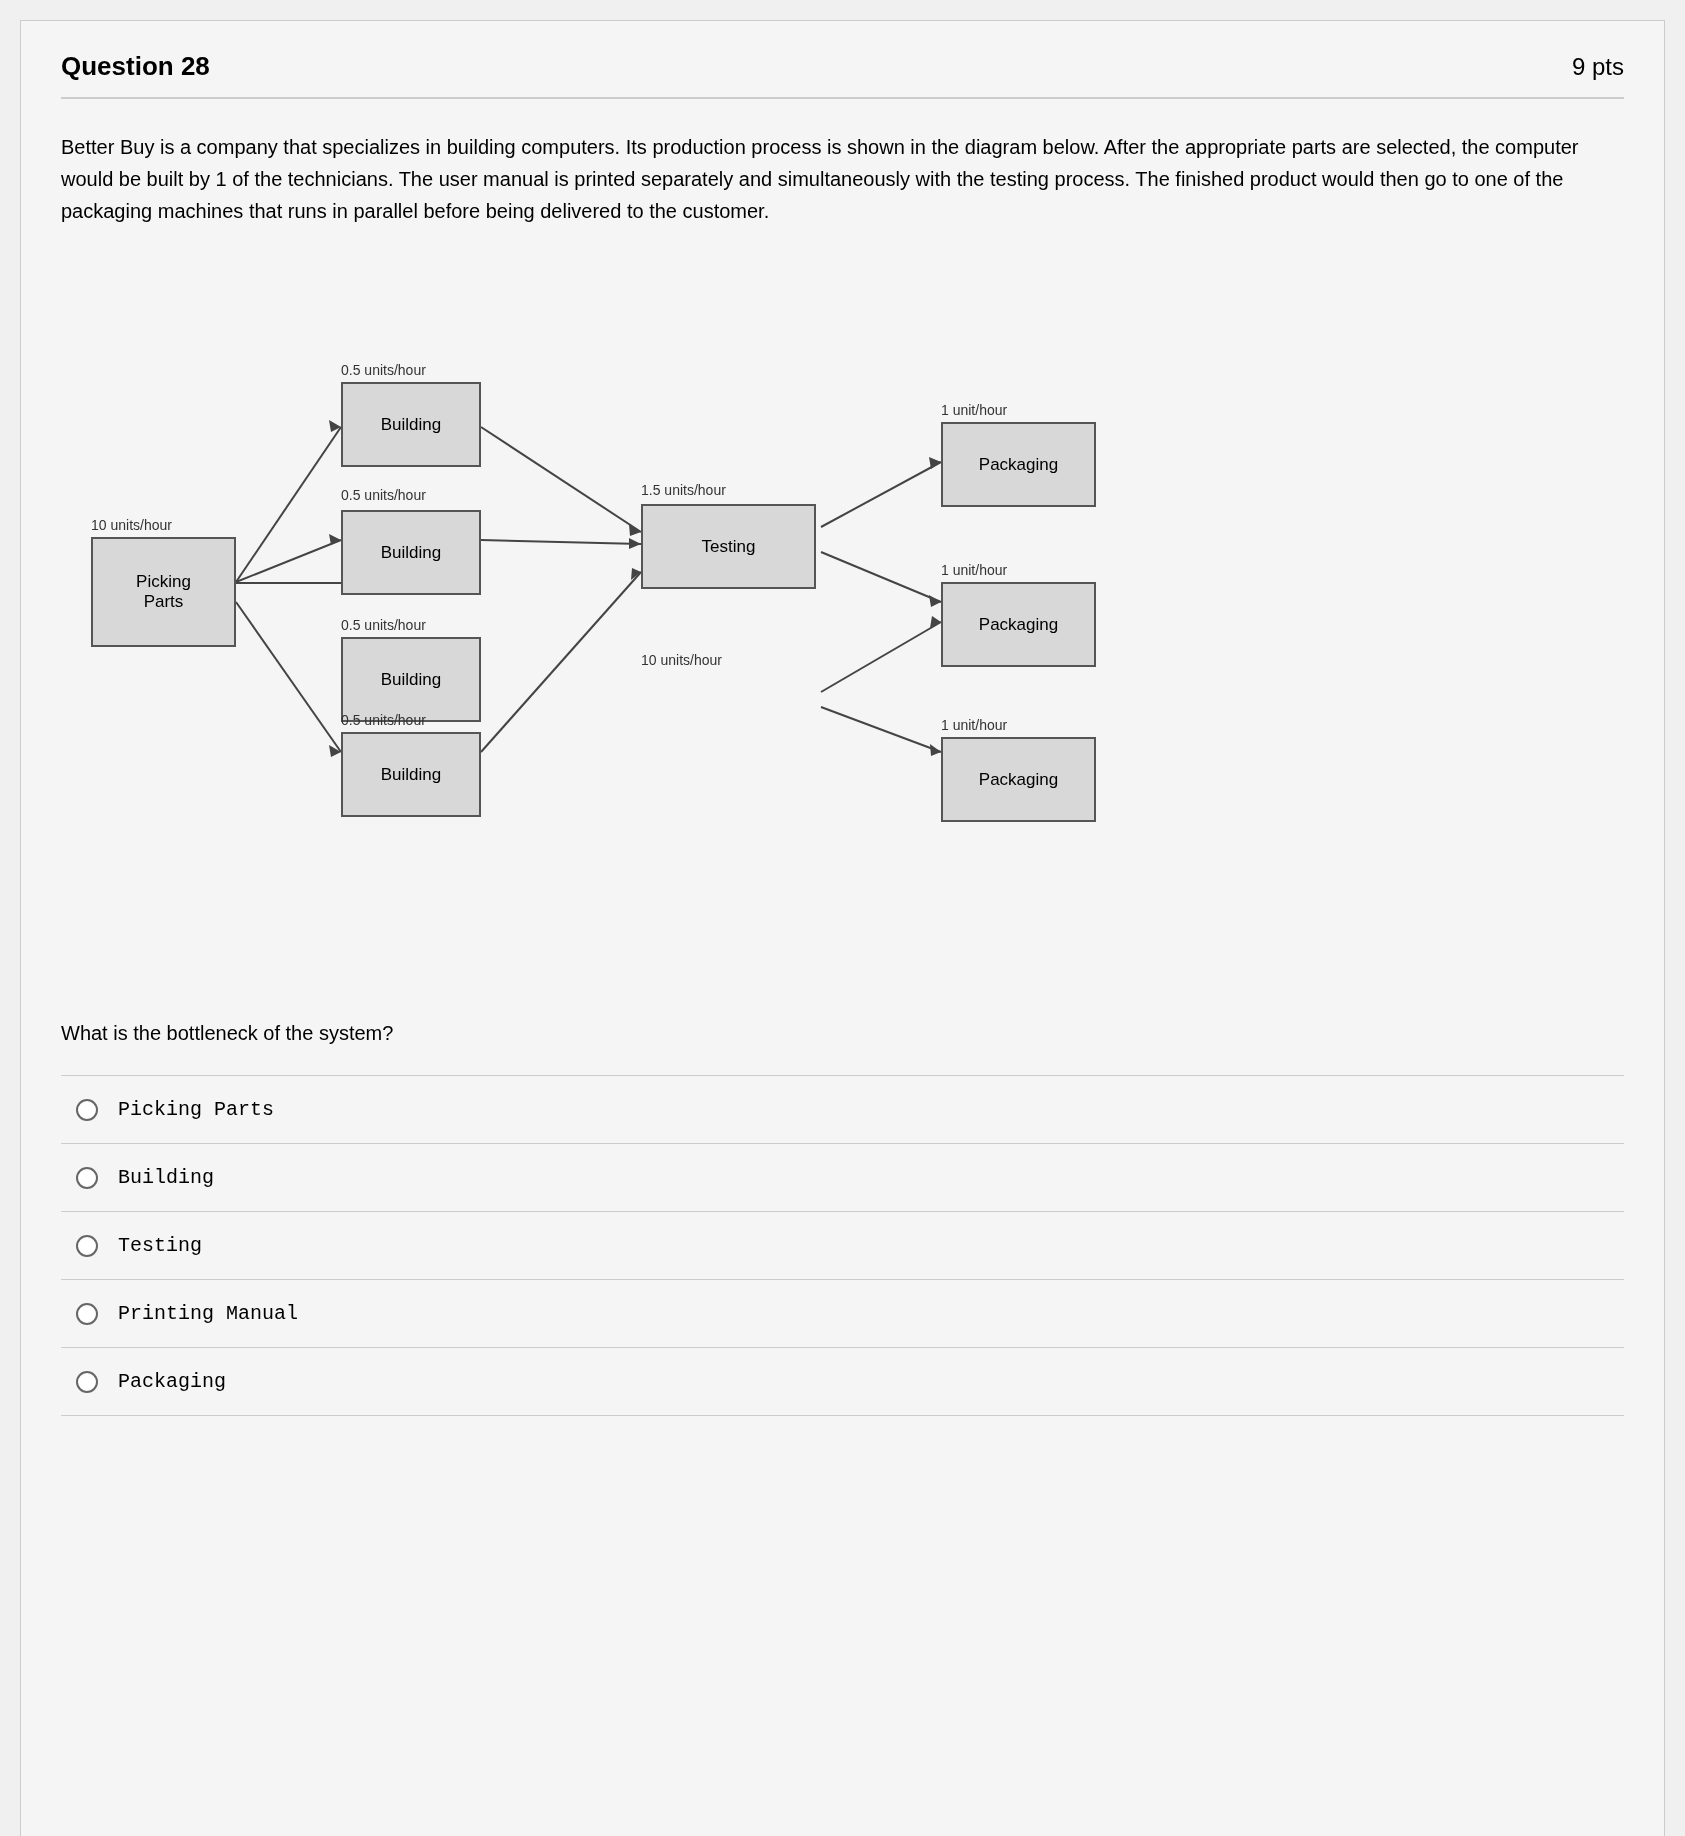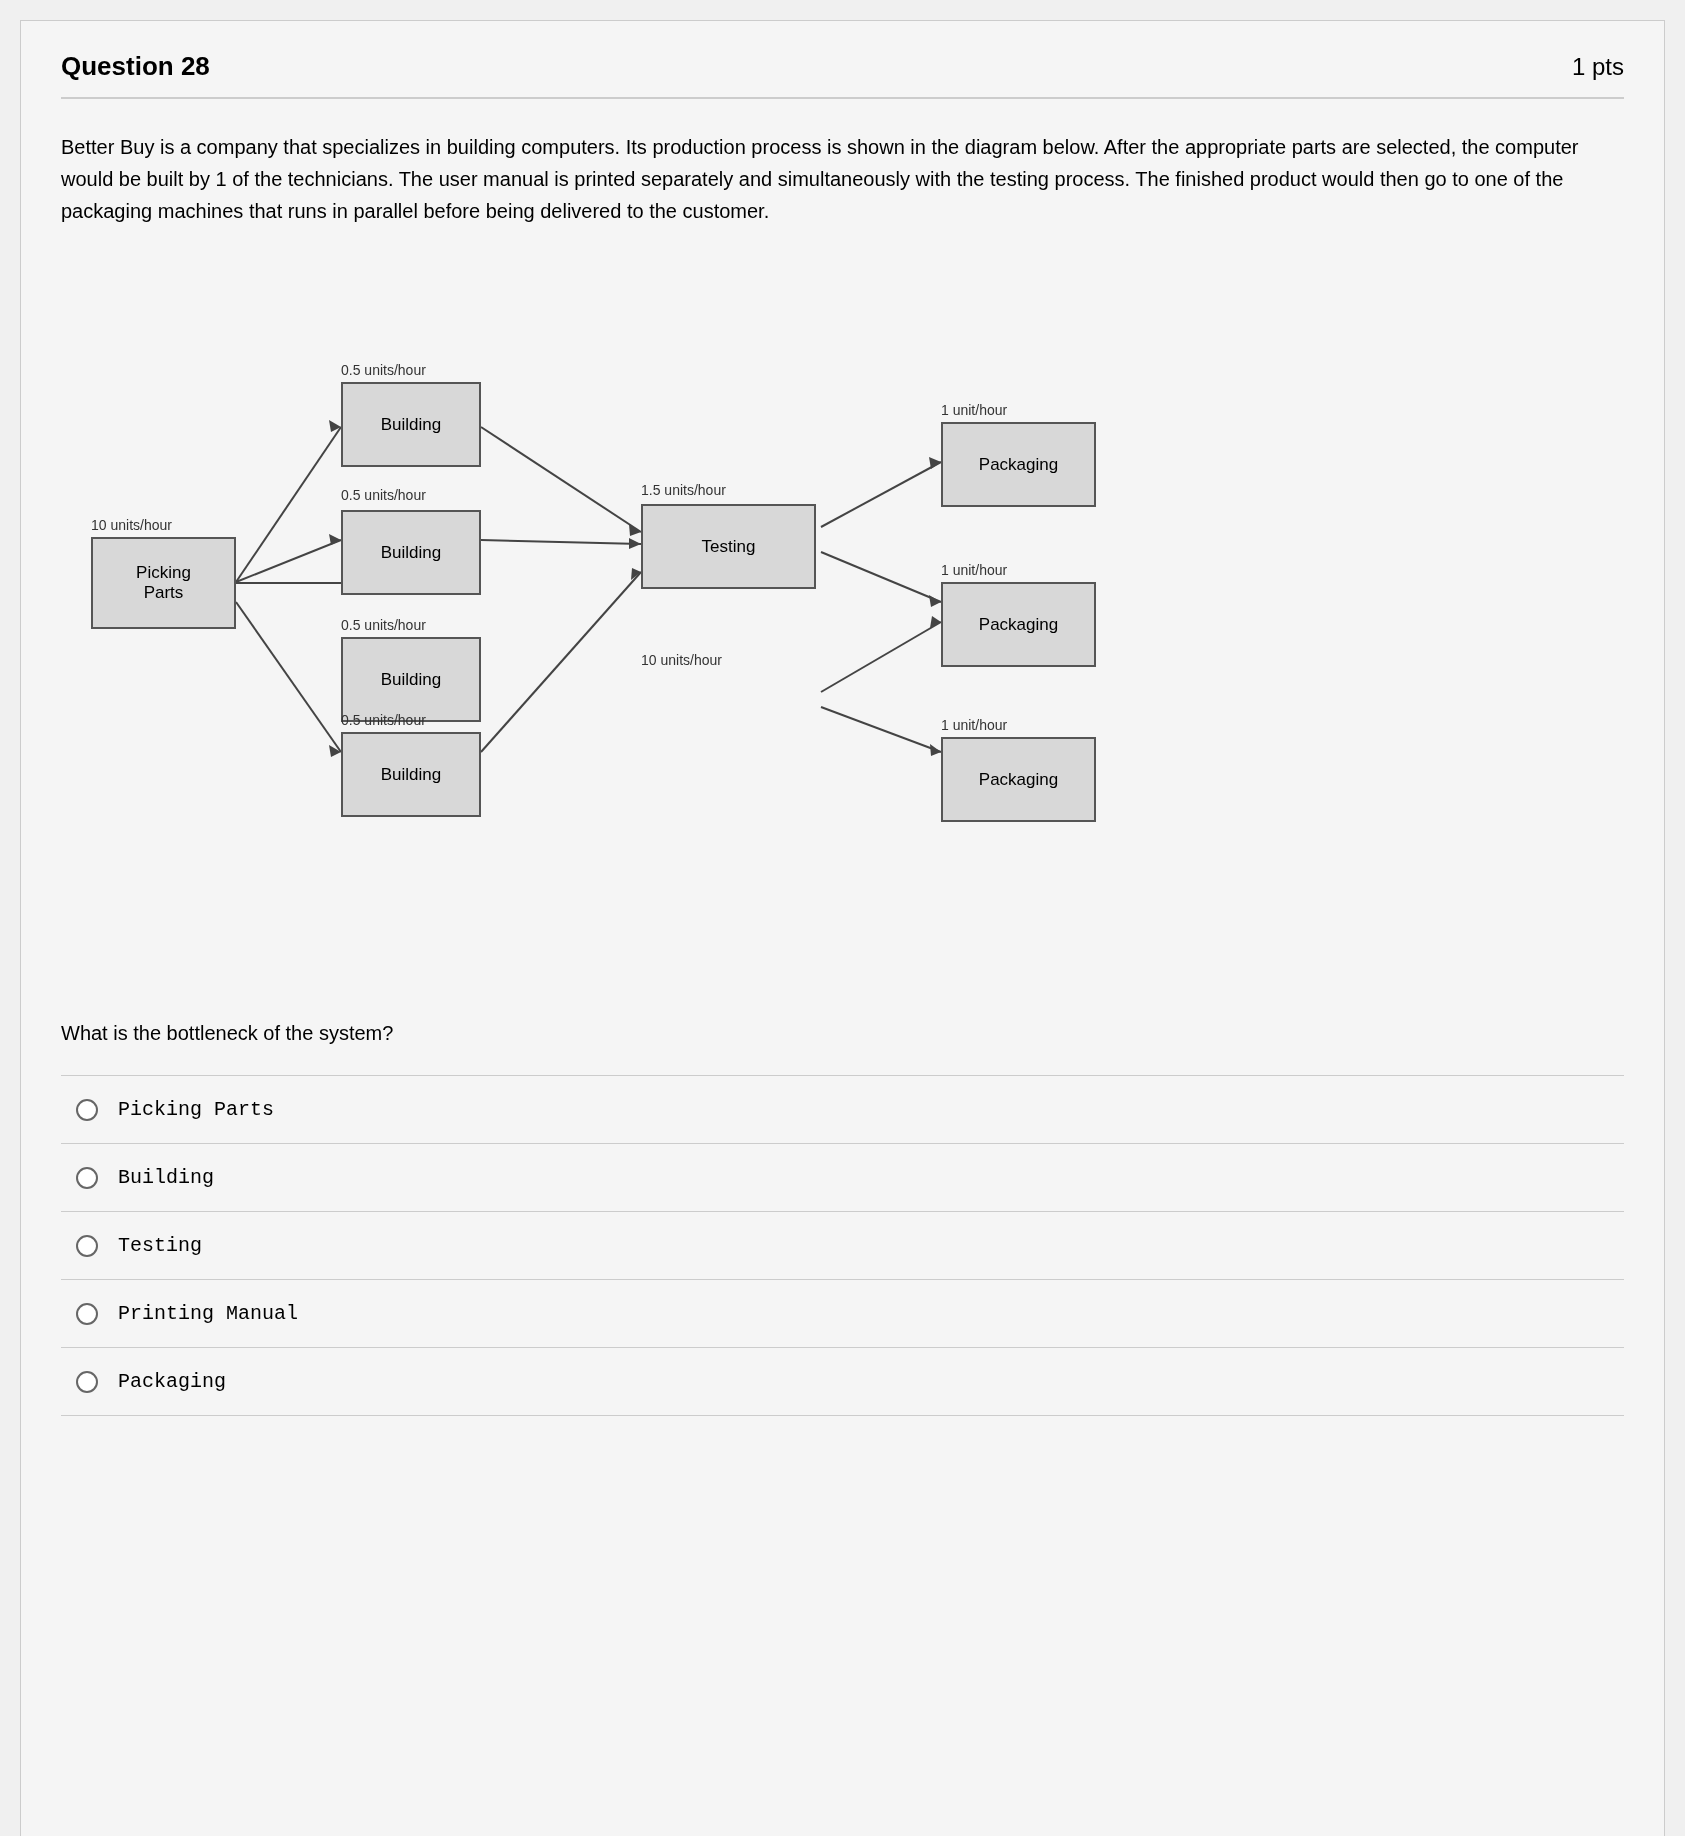--- a/index.html
+++ b/index.html
@@ -129,21 +129,21 @@
       background: white;
     }
   </style>
 </head>
 <body>
 
 <div class="page">
 
   <div class="question-header">
     <span class="question-title">Question 28</span>
-    <span class="question-pts">1 pts</span>
+    <span class="question-pts">9 pts</span>
   </div>
 
   <p class="question-text">Better Buy is a company that specializes in building computers. Its production process is shown in the diagram below. After the appropriate parts are selected, the computer would be built by 1 of the technicians. The user manual is printed separately and simultaneously with the testing process. The finished product would then go to one of the packaging machines that runs in parallel before being delivered to the customer.</p>
 
   <div class="diagram-container">
 
     <svg class="diagram-svg">
 
       <line x1="175" y1="320" x2="280" y2="165" stroke="#444" stroke-width="2"></line>
       <polygon points="280,165 268,158 270,170" fill="#444"></polygon>
@@ -169,21 +169,21 @@
       <line x1="760" y1="290" x2="880" y2="340" stroke="#444" stroke-width="2"></line>
       <polygon points="880,340 868,333 870,345" fill="#444"></polygon>
 
       <line x1="760" y1="430" x2="880" y2="360" stroke="#444" stroke-width="2"></line>
       <polygon points="880,360 869,366 871,354" fill="#444"></polygon>
 
       <line x1="760" y1="445" x2="880" y2="490" stroke="#444" stroke-width="2"></line>
       <polygon points="880,490 869,482 870,494" fill="#444"></polygon>
     </svg>
 
-    <div class="node" style="left:30px; top:275px; width:145px; height:92px;">
+    <div class="node" style="left:30px; top:275px; width:145px; height:110px;">
       <span>Picking<br>Parts</span>
     </div>
     <div class="node-label" style="left:30px; top:255px;">10 units/hour</div>
 
     <div class="arrow" style="left:175px; top:314px;">
       <div class="arrow-line" style="width:105px;"></div>
       <div class="arrow-head"></div>
     </div>
 
     <div class="node-label" style="left:280px; top:100px;">0.5 units/hour</div>

